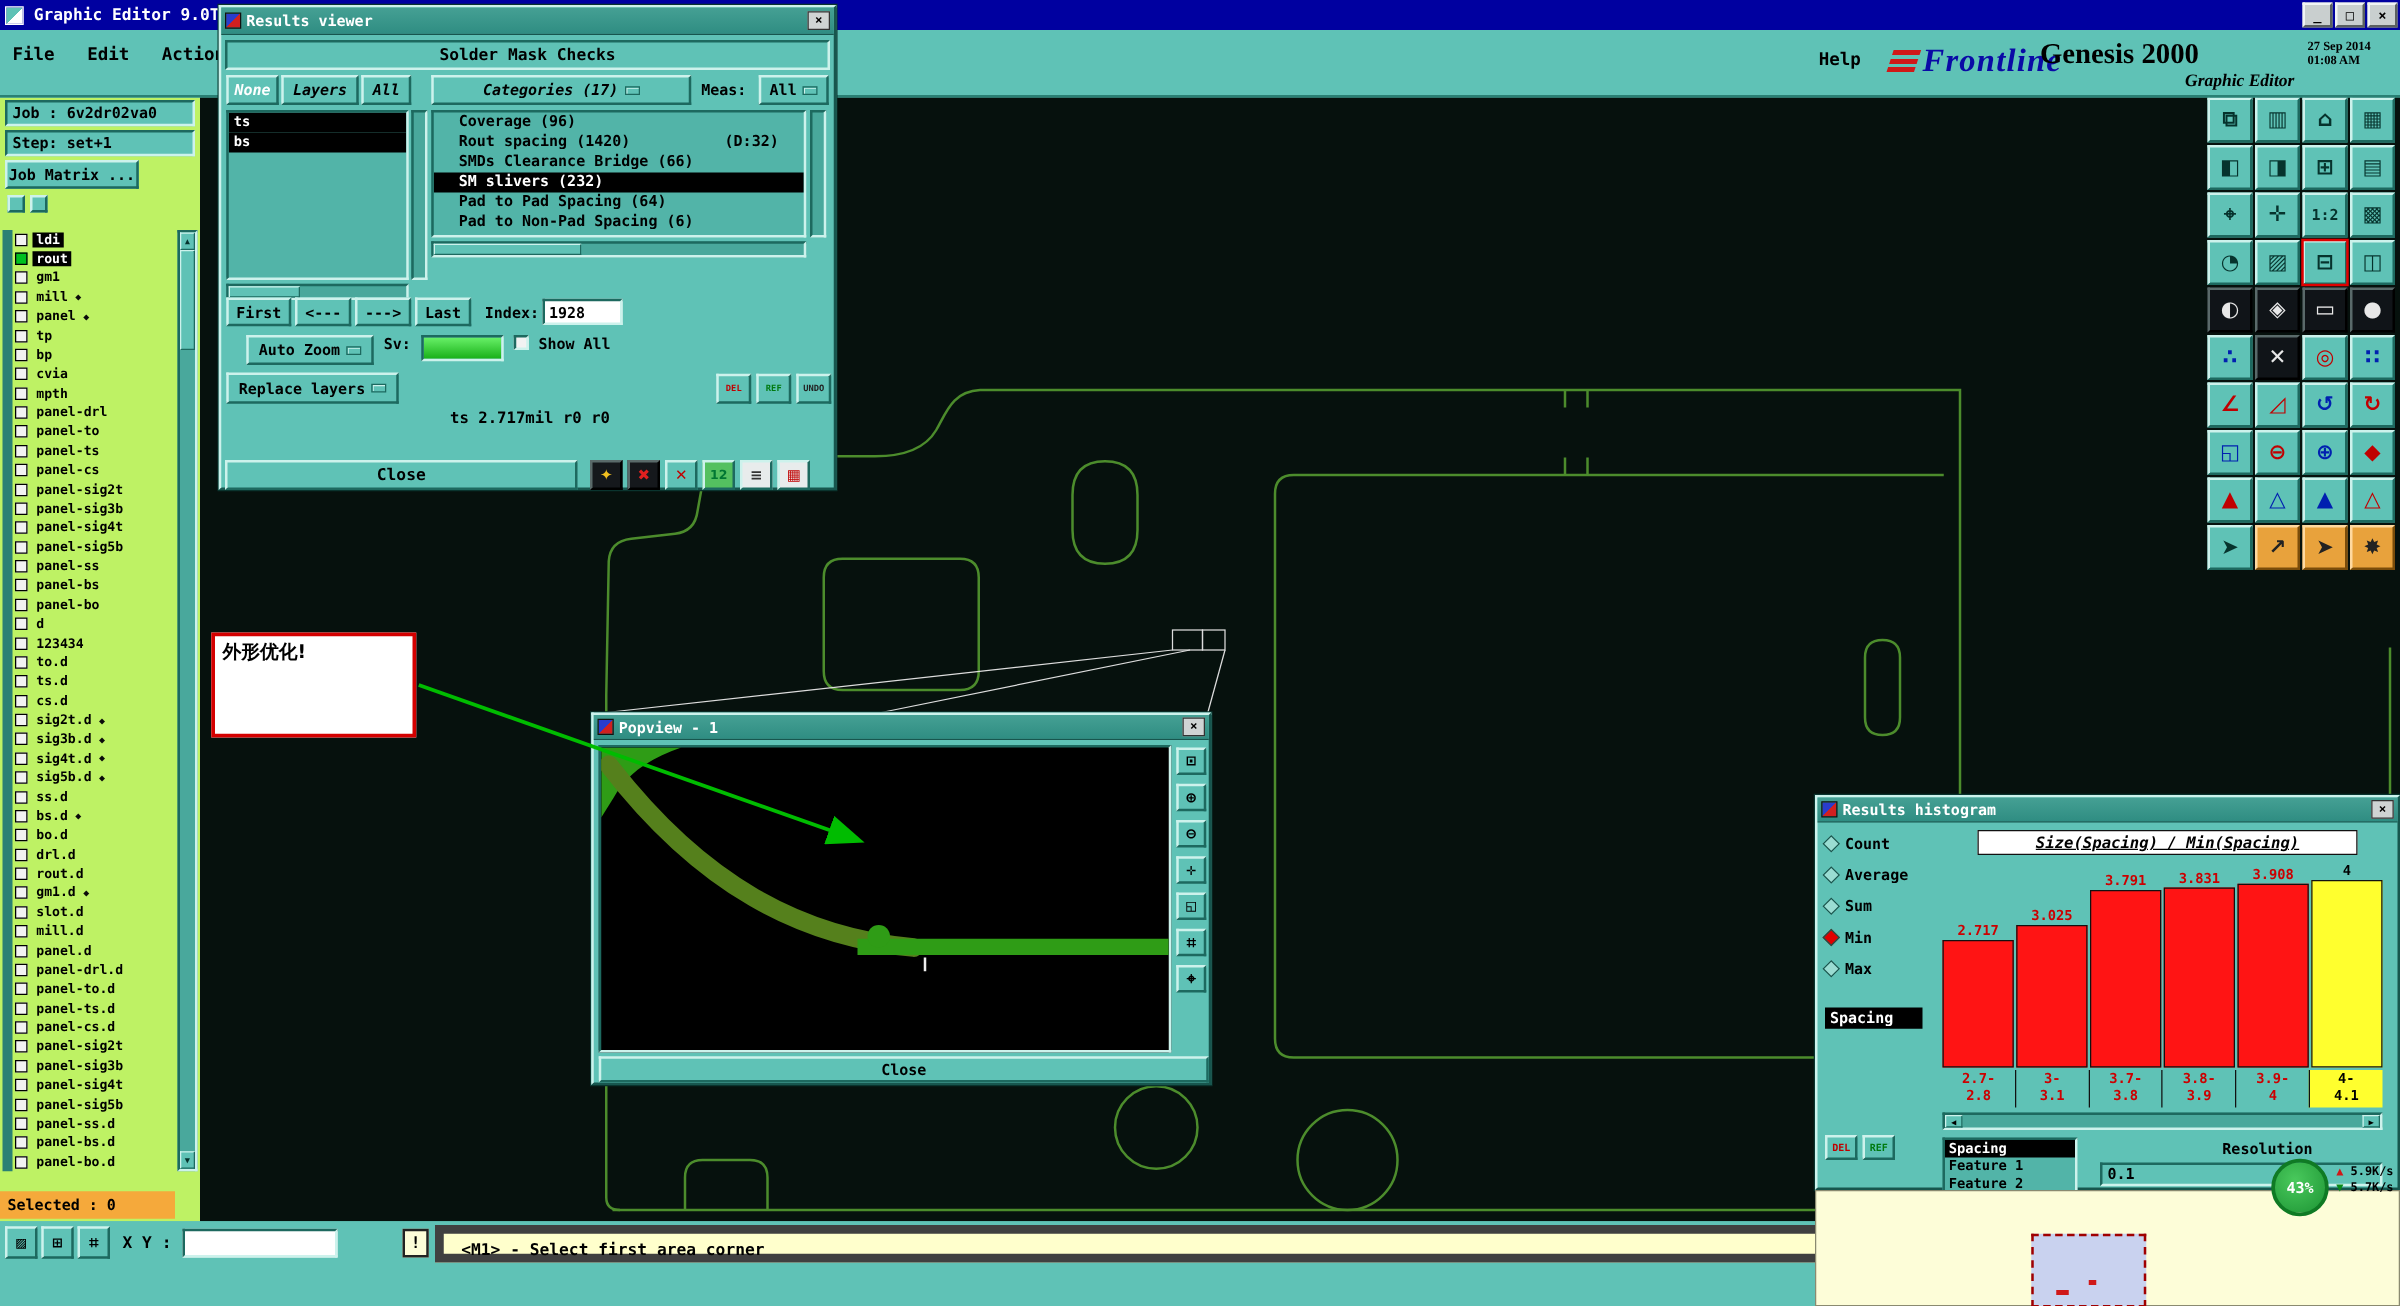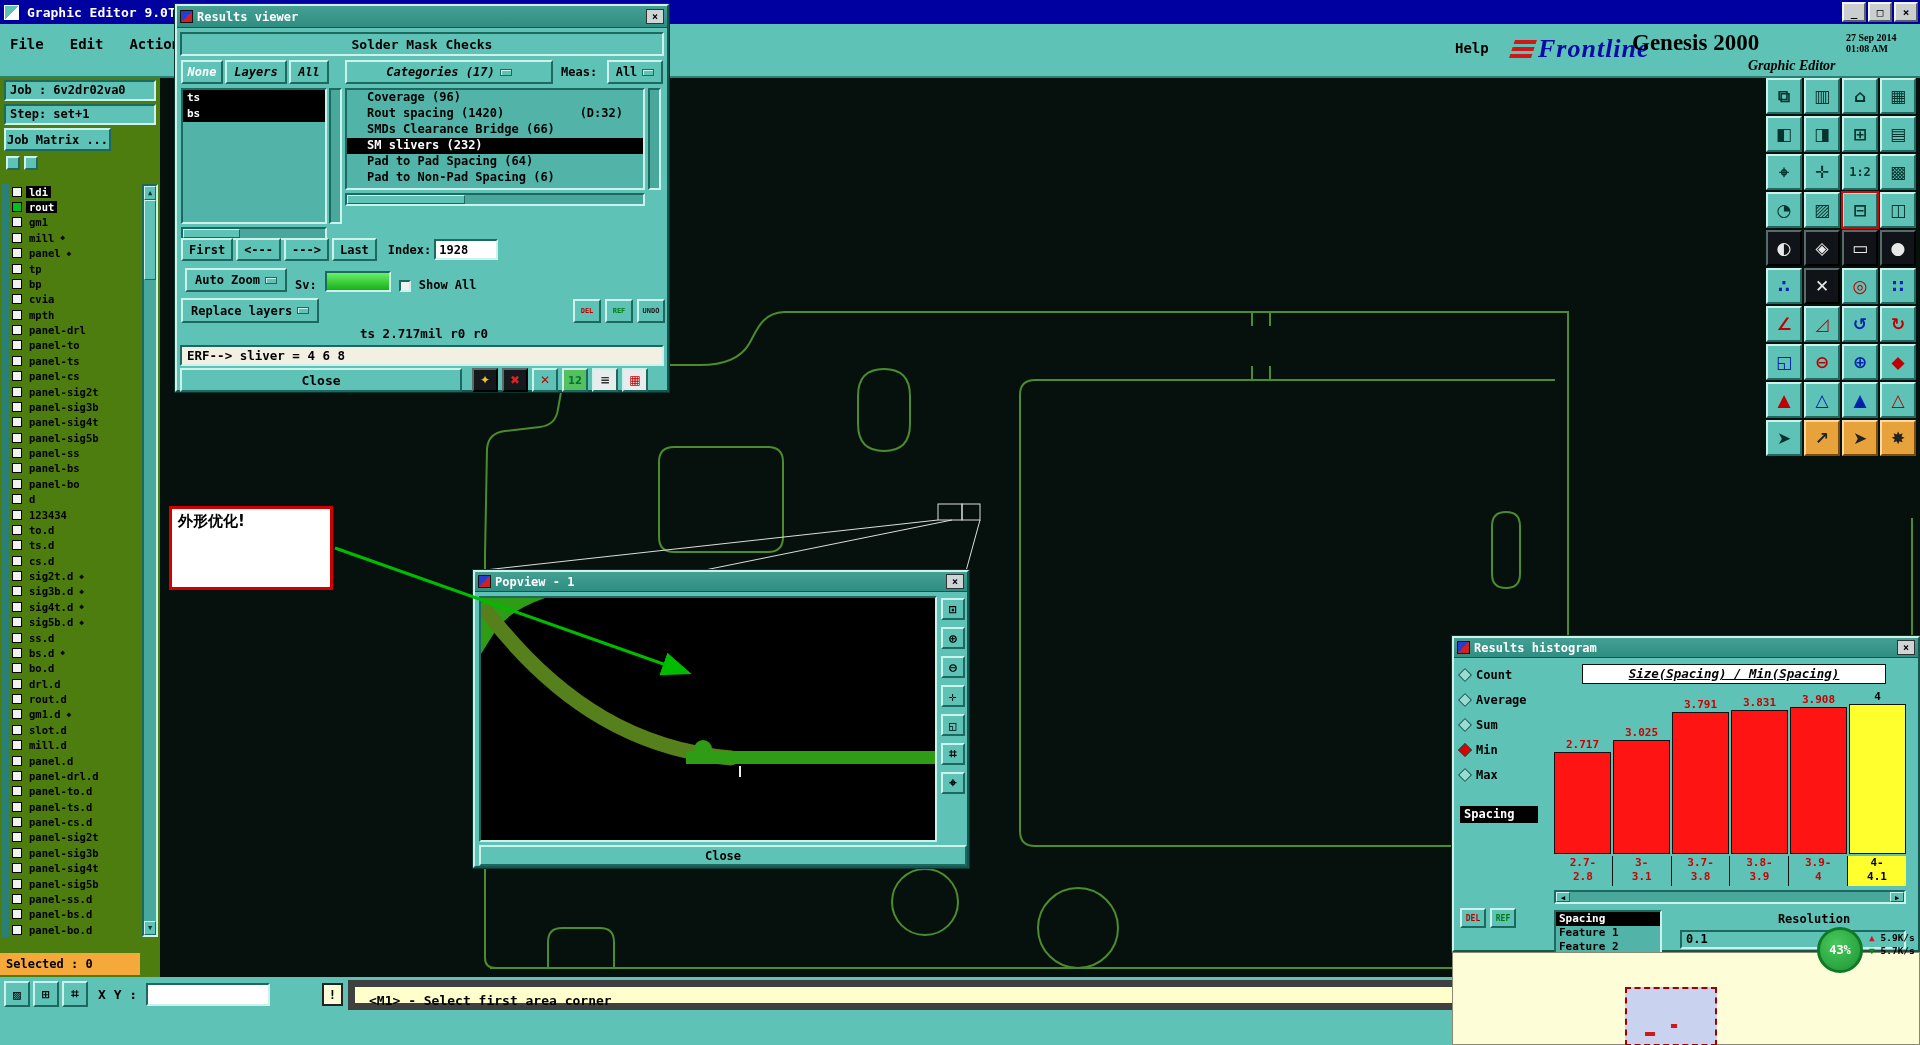--- a/index.html
+++ b/index.html
@@ -27,21 +27,21 @@
   .help-menu { position:absolute; left:1455px; top:16px; font:bold 14px "DejaVu Sans Mono",monospace; }
   .brand { position:absolute; left:1512px; top:10px; display:flex; align-items:center; }
   .brand .stripes { width:22px; height:18px; margin-right:4px;
         background:repeating-linear-gradient(#d01818 0 4px,transparent 4px 7px); transform:skewX(-18deg); }
   .brand .bt { font:bold italic 26px "Liberation Serif",serif; color:#0a0aa6; letter-spacing:1px; }
   .product { position:absolute; left:1632px; top:6px; font:bold 23px "Liberation Serif",serif; color:#000; }
   .datetime { position:absolute; left:1846px; top:8px; font:bold 10px "Liberation Serif",serif; line-height:11px; text-align:left; }
   .ge-sub { position:absolute; left:1748px; top:34px; font:bold italic 14px "Liberation Serif",serif; }
 
   
-  .left-panel { position:absolute; left:0; top:78px; width:160px; height:899px; background:#4d7c0f; z-index:7; }
+  .left-panel { position:absolute; left:0; top:78px; width:160px; height:899px; background:#bef264; z-index:7; }
   .job-box { position:absolute; left:4px; width:152px; height:21px; border:2px solid; border-color:#1d695f #cdf2ec #cdf2ec #1d695f;
              font:bold 12px "DejaVu Sans Mono",monospace; line-height:17px; padding-left:4px; background:#5fc2b6; }
   .job-matrix { position:absolute; left:4px; top:50px; width:107px; height:23px; }
   .mini-sq { position:absolute; width:14px; height:14px; top:78px; }
   .layer-gutter { position:absolute; left:2px; top:106px; width:8px; height:753px; background:#2a8074; }
   .layer-list { position:absolute; left:10px; top:106px; width:130px; height:753px; display:flex; flex-direction:column; }
   .layer-row { flex:1; display:flex; align-items:center; min-height:0; }
   .layer-check { width:10px; height:10px; background:#f2f2f2; border:1px solid #000; margin:0 4px 0 2px; flex:none; }
   .layer-row.work .layer-check { background:#00c020; }
   .layer-label { font:bold 10.5px "DejaVu Sans Mono",monospace; color:#000; padding:0 3px; white-space:nowrap; }
@@ -101,21 +101,21 @@
   .rv-catlist { position:absolute; left:168px; top:82px; width:300px; height:102px; background:#52b4a8;
                 border:2px solid; border-color:#1d695f #cdf2ec #cdf2ec #1d695f; overflow:hidden; }
   .rv-crow { height:16px; font:bold 12px "DejaVu Sans Mono",monospace; display:flex; padding:0 20px; white-space:pre; }
   .rv-crow.selected { background:#000; color:#fff; }
   .rv-crow .extra { margin-left:auto; }
   .rv-nav { position:absolute; left:4px; top:232px; display:flex; gap:3px; align-items:center; }
   .rv-nav .btn { height:23px; padding:0 6px; }
   .rv-index-lab { font:bold 12px "DejaVu Sans Mono",monospace; margin-left:8px; }
   .rv-index { width:64px; height:21px; background:#fff; border:2px solid; border-color:#1d695f #cdf2ec #cdf2ec #1d695f;
               font:bold 12px "DejaVu Sans Mono",monospace; padding:0 3px; }
-  .rv-zoomrow { position:absolute; left:8px; top:262px; display:flex; gap:8px; align-items:flex-end; }
+  .rv-zoomrow { position:absolute; left:20px; top:262px; display:flex; gap:8px; align-items:flex-start; }
   .rv-zoomrow .az { height:24px; padding:0 8px; }
   .sv-swatch { width:66px; height:21px; background:linear-gradient(#68f068,#18b018); border:2px solid; border-color:#1d695f #cdf2ec #cdf2ec #1d695f; }
   .chk { width:12px; height:12px; background:#f2f2f2; border:2px solid; border-color:#1d695f #cdf2ec #cdf2ec #1d695f; }
   .lab { font:bold 12px "DejaVu Sans Mono",monospace; }
   .rv-replacerow { position:absolute; left:4px; top:292px; width:484px; display:flex; align-items:center; }
   .rv-replacerow .rl { height:25px; padding:0 8px; }
   .mini-act { width:28px; height:24px; font:bold 7px "DejaVu Sans Mono",monospace; flex-direction:column; }
   .mini-act.red { color:#c00000; } .mini-act.green { color:#007a10; } .mini-act.dark { color:#222; }
   .rv-measline { position:absolute; left:0; top:320px; width:494px; text-align:center; font:bold 12.5px "DejaVu Sans Mono",monospace; }
   .rv-erf { position:absolute; left:3px; top:339px; width:484px; height:21px; background:#f1f0e2;
@@ -647,21 +647,20 @@
       <div class="btn rl drop">Replace layers</div>
       <div style="margin-left:auto; display:flex; gap:4px;">
 
       <div class="btn mini-act red">DEL</div>
           <div class="btn mini-act green">REF</div>
           <div class="btn mini-act dark">UNDO</div>
         </div>
     </div>
 
     <div class="rv-measline">ts 2.717mil  r0  r0</div>
-    <div class="rv-erf">ERF--&gt; sliver = 4 6 8</div>
 
     <div class="rv-bottom">
       <div class="btn rv-close">Close</div>
       <div style="display:flex; gap:4px; margin-left:6px;">
 
       <div class="btn rv-mini gold-dark">✦</div>
           <div class="btn rv-mini red-dark">✖</div>
           <div class="btn rv-mini red-on-teal">✕</div>
           <div class="btn rv-mini green-box">12</div>
           <div class="btn rv-mini plain-box">≡</div>

